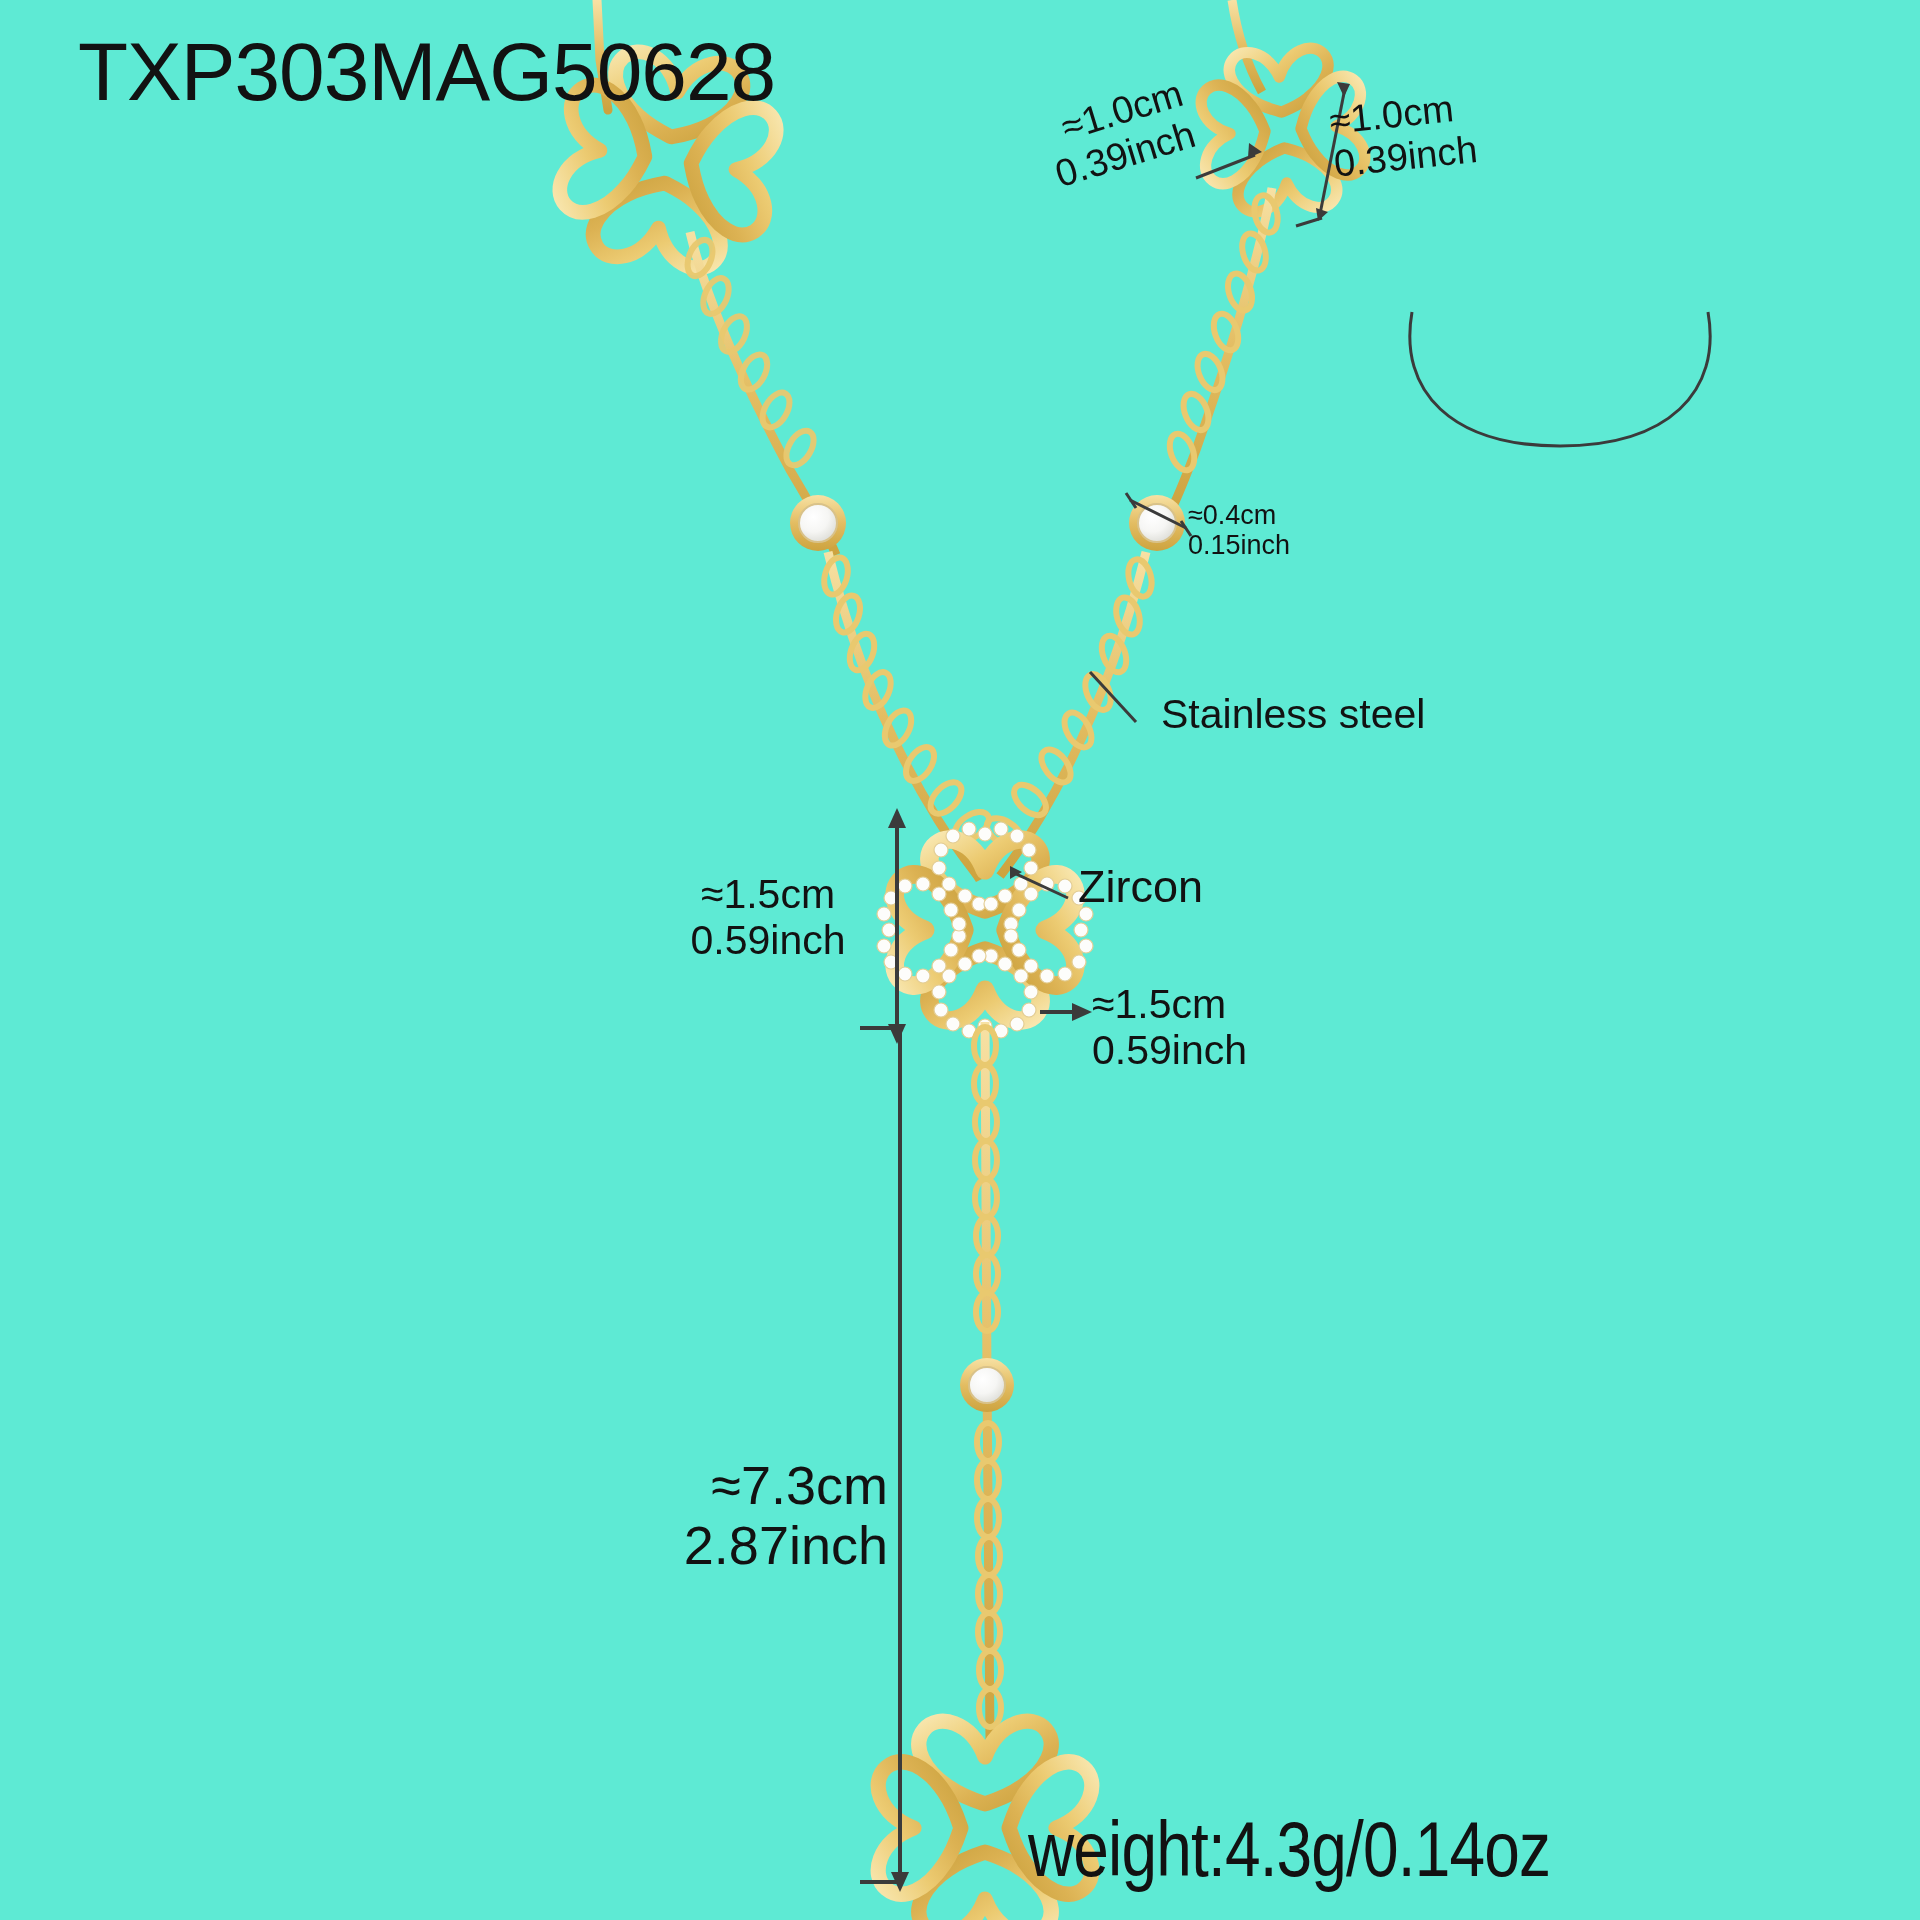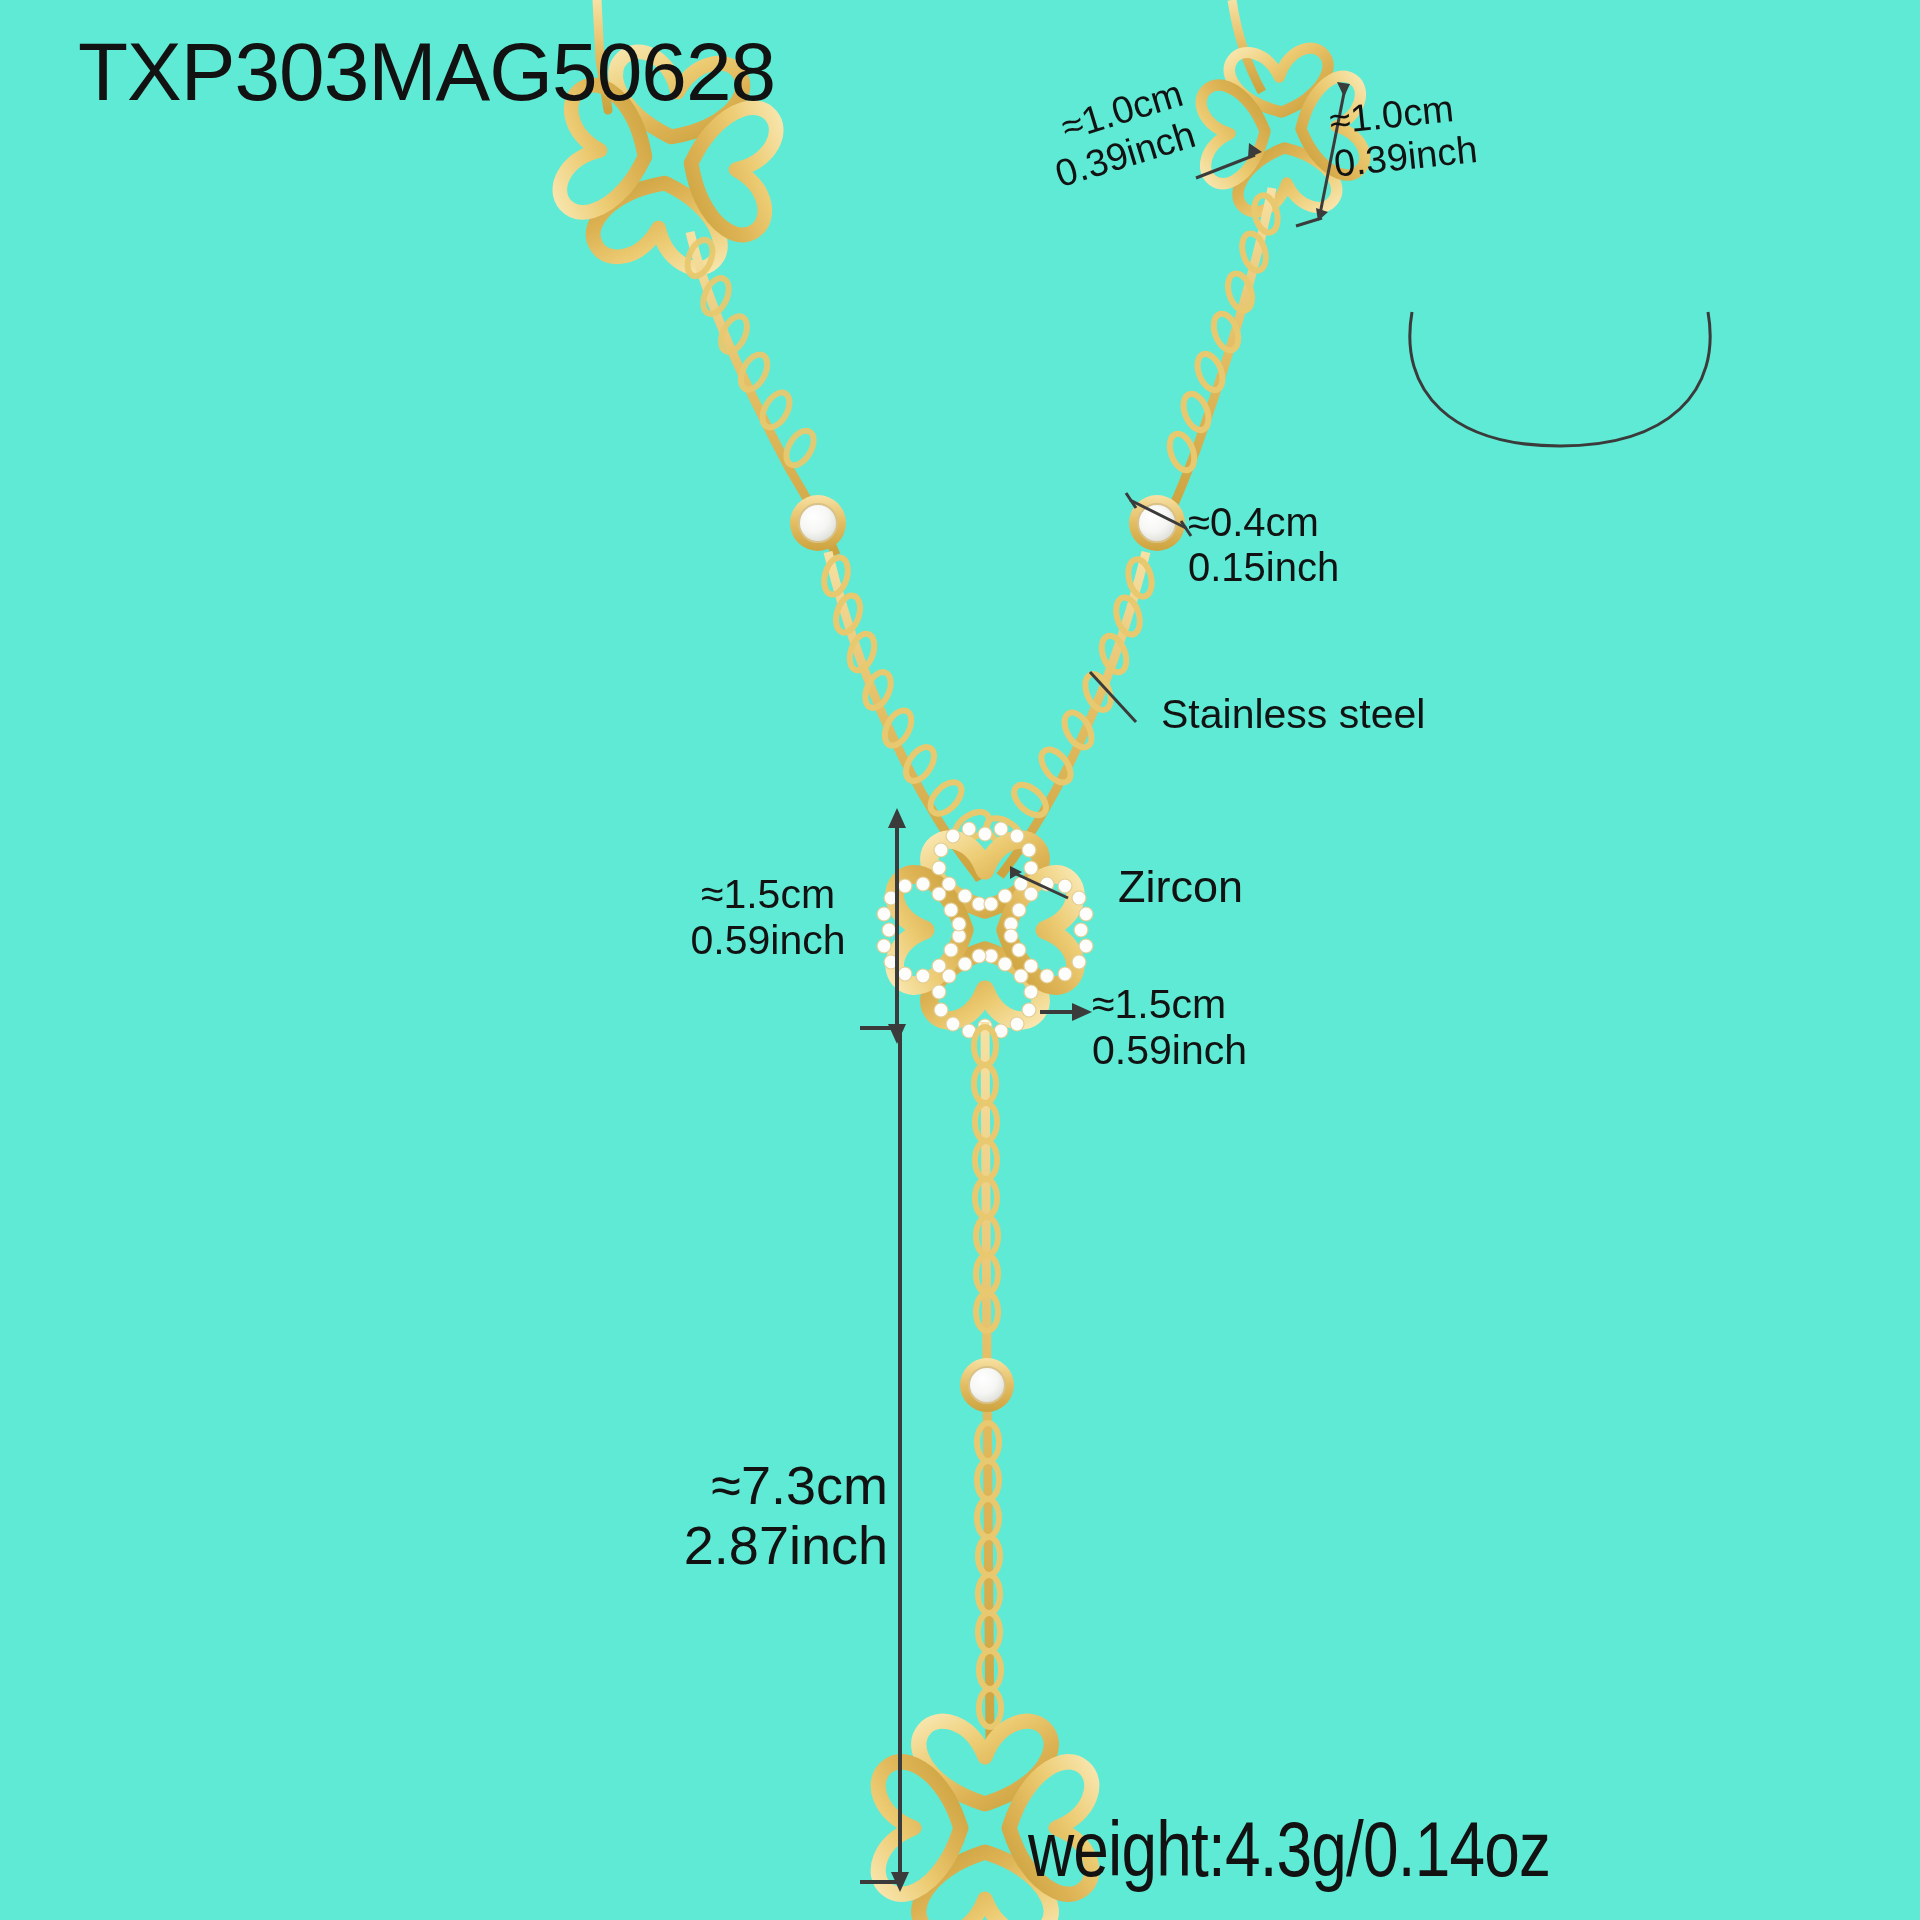--- a/index.html
+++ b/index.html
@@ -49,21 +49,21 @@
   #lbl-length {
     left: 1442px;
     top: 312px;
     width: 320px;
     text-align: center;
     font-size: 39px;
   }
   #lbl-bead {
     left: 1188px;
     top: 500px;
-    font-size: 40px;
+    font-size: 27px;
   }
   #lbl-material {
     left: 1161px;
     top: 692px;
     font-size: 41px;
   }
   #lbl-pend-h {
     left: 660px;
     top: 872px;
     font-size: 41px;
@@ -72,21 +72,20 @@
   }
   #lbl-pend-w {
     left: 1092px;
     top: 982px;
     font-size: 41px;
   }
   #lbl-zircon {
     left: 1078px;
     top: 862px;
     font-size: 45px;
-    margin-left: 40px;
   }
   #lbl-drop {
     left: 680px;
     top: 1455px;
     font-size: 54px;
     text-align: right;
     width: 208px;
   }
   #lbl-weight {
     left: 1028px;

